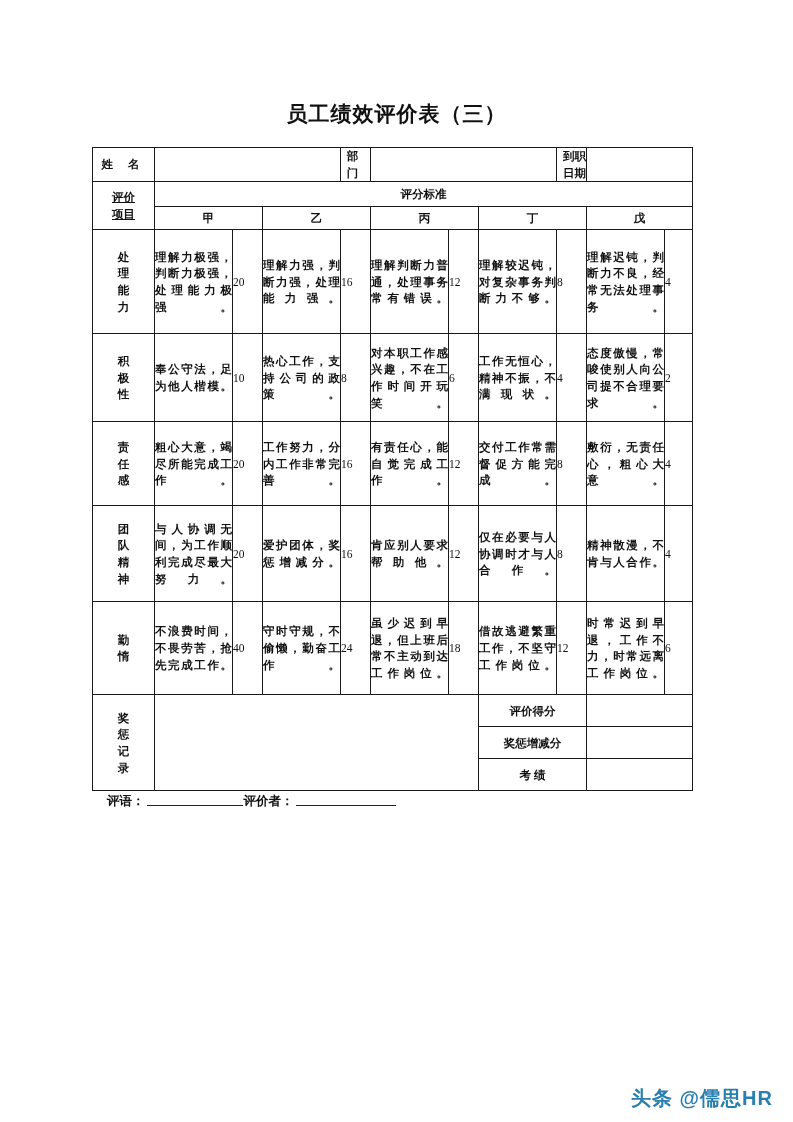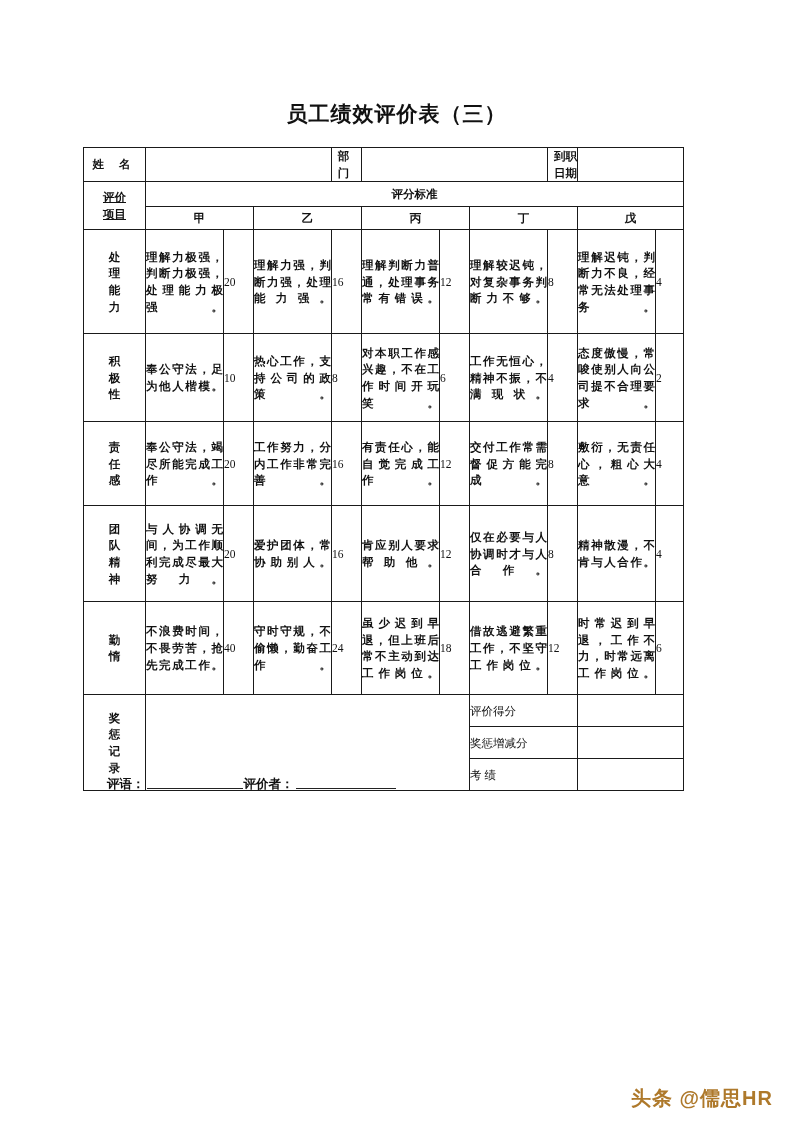--- a/index.html
+++ b/index.html
@@ -32,21 +32,21 @@
     text-align: center;
     font-size: 21px;
     font-weight: 700;
     letter-spacing: 1px;
     font-family: "Liberation Serif", "DejaVu Serif", serif;
   }
 
   
   .tbl-wrap {
     position: absolute;
-    left: 83px;
+    left: 92px;
     top: 147px;
     width: 600px;
   }
   table.grid {
     border-collapse: collapse;
     width: 600px;
     table-layout: fixed;
   }
   table.grid td {
     border: 1px solid #1a1a1a;
@@ -112,31 +112,31 @@
   }
   .score {
     text-align: left;
     font-size: 11.5px;
     vertical-align: middle;
     font-family: "Liberation Serif", "DejaVu Serif", serif;
   }
   .blank { background: #ffffff; }
 
   .sub-lbl {
-    text-align: left;
-    font-weight: 400;
+    text-align: center;
+    font-weight: 700;
     font-size: 12px;
     height: 31px;
   }
 
   
   .footer-line {
     position: absolute;
     left: 107px;
-    top: 776px;
+    top: 793px;
     font-size: 12.5px;
     font-weight: 700;
     font-family: "Liberation Serif", "DejaVu Serif", serif;
     white-space: nowrap;
   }
   .rule {
     display: inline-block;
     width: 96px;
     border-bottom: 1.4px solid #222;
     margin: 0 1px -1px 2px;
@@ -144,21 +144,21 @@
   }
   .rule.second { width: 100px; }
 
   
   .watermark {
     position: absolute;
     right: 20px;
     top: 1085px;
     font-size: 20px;
     font-weight: 700;
-    color: #a16207;
+    color: #0369a1;
     letter-spacing: 1px;
     font-family: "Liberation Sans", "DejaVu Sans", sans-serif;
     opacity: 0.85;
   }
 </style>
 </head>
 <body>
 
 <div class="page">
 
@@ -242,42 +242,42 @@
           <td class="desc">态度傲慢，常唆使别人向公司提不合理要求。</td>
           <td class="score">2</td>
         </tr>
 
         <tr>
           <td class="vstack" style="height:83px">
             <span>责</span>
             <span>任</span>
             <span>感</span>
           </td>
-          <td class="desc">奉公守法，竭尽所能完成工作。</td>
+          <td class="desc">粗心大意，竭尽所能完成工作。</td>
           <td class="score">20</td>
           <td class="desc">工作努力，分内工作非常完善。</td>
           <td class="score">16</td>
           <td class="desc">有责任心，能自觉完成工作。</td>
           <td class="score">12</td>
           <td class="desc">交付工作常需督促方能完成。</td>
           <td class="score">8</td>
           <td class="desc">敷衍，无责任心，粗心大意。</td>
           <td class="score">4</td>
         </tr>
 
         <tr>
           <td class="vstack" style="height:95px">
             <span>团</span>
             <span>队</span>
             <span>精</span>
             <span>神</span>
           </td>
           <td class="desc">与人协调无间，为工作顺利完成尽最大努力。</td>
           <td class="score">20</td>
-          <td class="desc">爱护团体，常协助别人。</td>
+          <td class="desc">爱护团体，奖惩增减分。</td>
           <td class="score">16</td>
           <td class="desc">肯应别人要求帮助他。</td>
           <td class="score">12</td>
           <td class="desc">仅在必要与人协调时才与人合作。</td>
           <td class="score">8</td>
           <td class="desc">精神散漫，不肯与人合作。</td>
           <td class="score">4</td>
         </tr>
 
         <tr>

